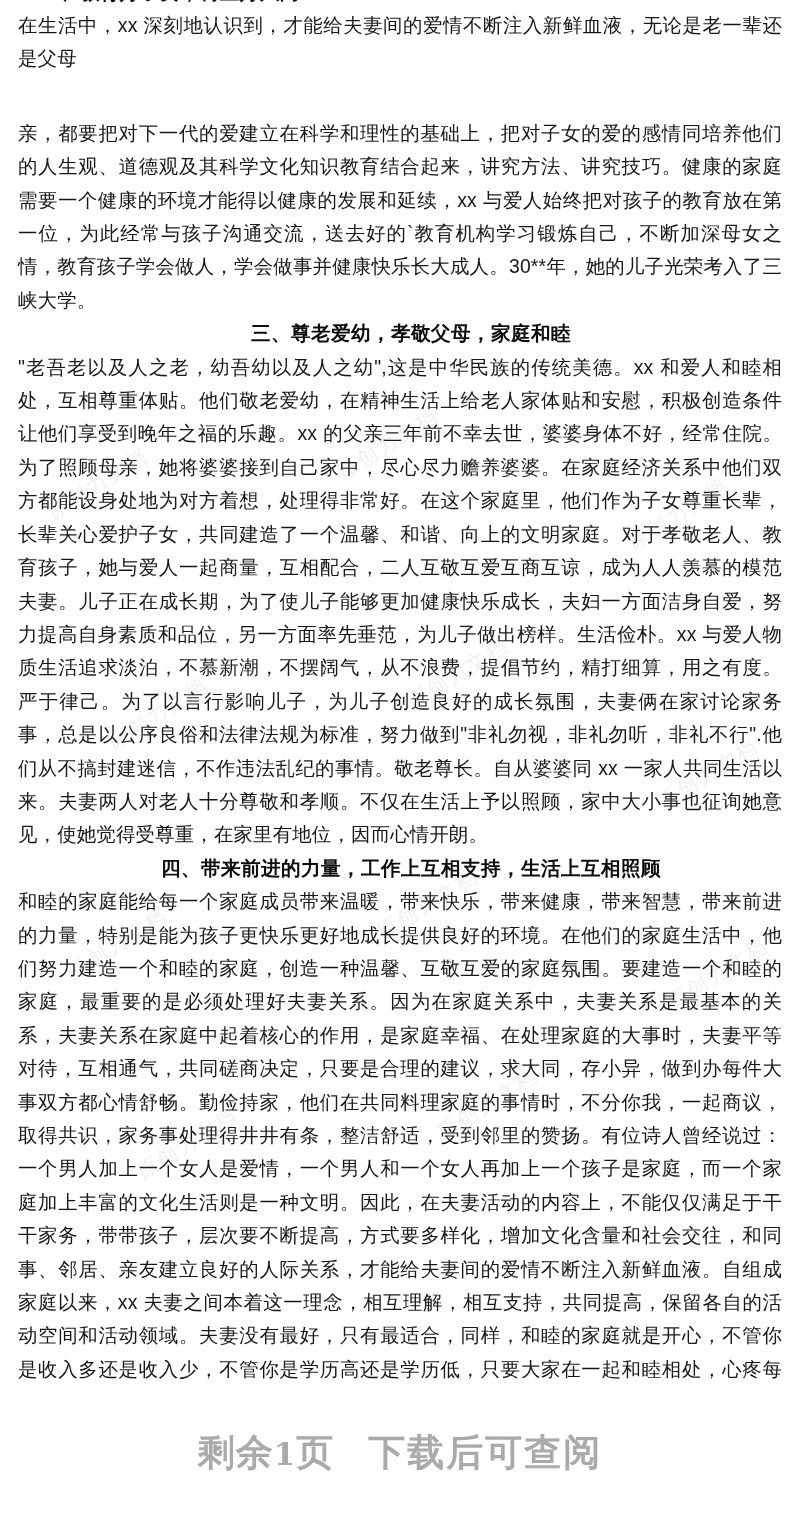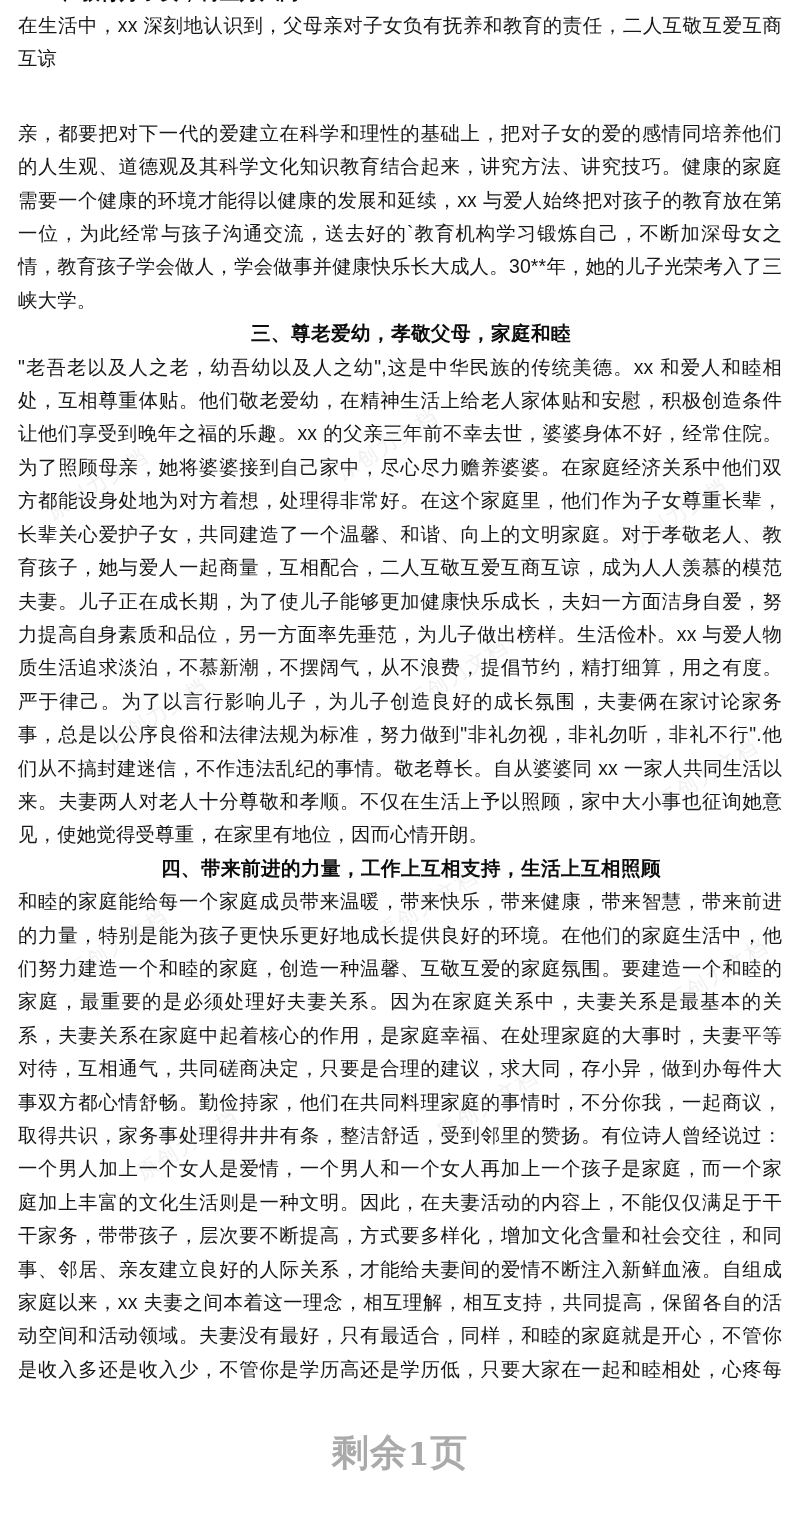--- a/index.html
+++ b/index.html
@@ -123,21 +123,21 @@
 </style>
 </head>
 <body>
 
 <div class="doc-page">
 
   <div class="clip-top">
     <div class="heading">二、教育好子女，树立好风尚</div>
   </div>
 
-  <p class="para">在生活中，xx 深刻地认识到，父母亲对子女负有抚养和教育的责任，二人互敬互爱互商互谅</p>
+  <p class="para">在生活中，xx 深刻地认识到，才能给夫妻间的爱情不断注入新鲜血液，无论是老一辈还是父母</p>
 
   <div class="spacer-lg"></div>
 
   <p class="para">亲，都要把对下一代的爱建立在科学和理性的基础上，把对子女的爱的感情同培养他们的人生观、道德观及其科学文化知识教育结合起来，讲究方法、讲究技巧。健康的家庭需要一个健康的环境才能得以健康的发展和延续，xx 与爱人始终把对孩子的教育放在第一位，为此经常与孩子沟通交流，送去好的`教育机构学习锻炼自己，不断加深母女之情，教育孩子学会做人，学会做事并健康快乐长大成人。30**年，她的儿子光荣考入了三峡大学。</p>
 
   <h2 class="heading indent">三、尊老爱幼，孝敬父母，家庭和睦</h2>
 
   <p class="para">"老吾老以及人之老，幼吾幼以及人之幼",这是中华民族的传统美德。xx 和爱人和睦相处，互相尊重体贴。他们敬老爱幼，在精神生活上给老人家体贴和安慰，积极创造条件让他们享受到晚年之福的乐趣。xx 的父亲三年前不幸去世，婆婆身体不好，经常住院。为了照顾母亲，她将婆婆接到自己家中，尽心尽力赡养婆婆。在家庭经济关系中他们双方都能设身处地为对方着想，处理得非常好。在这个家庭里，他们作为子女尊重长辈，长辈关心爱护子女，共同建造了一个温馨、和谐、向上的文明家庭。对于孝敬老人、教育孩子，她与爱人一起商量，互相配合，二人互敬互爱互商互谅，成为人人羡慕的模范夫妻。儿子正在成长期，为了使儿子能够更加健康快乐成长，夫妇一方面洁身自爱，努力提高自身素质和品位，另一方面率先垂范，为儿子做出榜样。生活俭朴。xx 与爱人物质生活追求淡泊，不慕新潮，不摆阔气，从不浪费，提倡节约，精打细算，用之有度。严于律己。为了以言行影响儿子，为儿子创造良好的成长氛围，夫妻俩在家讨论家务事，总是以公序良俗和法律法规为标准，努力做到"非礼勿视，非礼勿听，非礼不行".他们从不搞封建迷信，不作违法乱纪的事情。敬老尊长。自从婆婆同 xx 一家人共同生活以来。夫妻两人对老人十分尊敬和孝顺。不仅在生活上予以照顾，家中大小事也征询她意见，使她觉得受尊重，在家里有地位，因而心情开朗。</p>
 
   <h2 class="heading indent">四、带来前进的力量，工作上互相支持，生活上互相照顾</h2>
@@ -156,14 +156,15 @@
   <div class="wm" style="left:60px;  top:930px;">原创力文档</div>
   <div class="wm" style="left:370px; top:890px;">原创力文档</div>
   <div class="wm" style="left:660px; top:960px;">原创力文档</div>
   <div class="wm" style="left:130px; top:1130px;">原创力文档</div>
   <div class="wm" style="left:430px; top:1090px;">原创力文档</div>
 </div>
 
 <div class="bottom-banner">
   <div class="banner-inner">
     <span class="banner-remaining"><span>剩余</span><span class="banner-num">1</span><span>页</span></span>
+    <span class="banner-download">下载后可查阅</span>
   </div>
 </div>
 
 </body></html>

